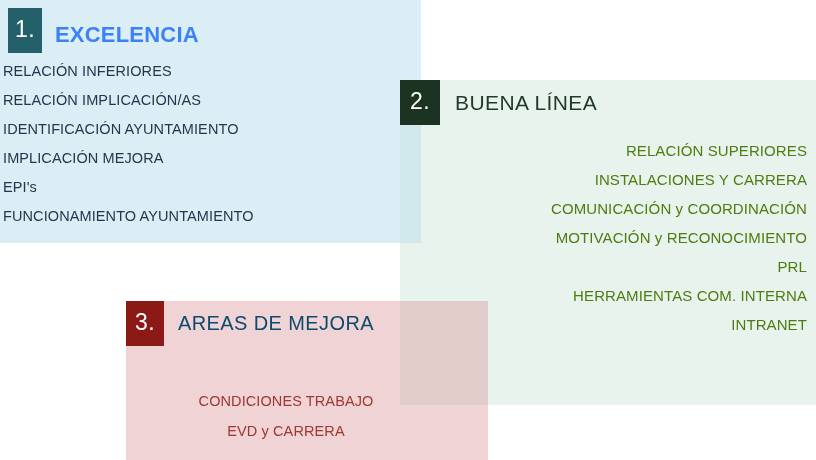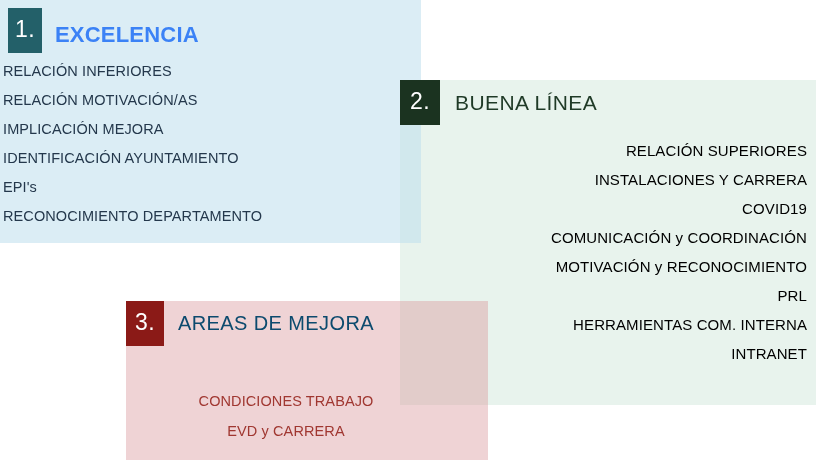--- a/index.html
+++ b/index.html
@@ -131,21 +131,21 @@
     letter-spacing: 0.1px;
   }
 
   #list-2 {
     right: 9px;
     top: 143px;
     text-align: right;
   }
   #list-2 li {
     font-size: 15px;
-    color: #000000;
+    color: #4d7c0f;
     margin-bottom: 14px;
     letter-spacing: 0.1px;
   }
 
   #list-3 {
     left: 126px;
     width: 320px;
     top: 394px;
     text-align: center;
   }
@@ -164,35 +164,34 @@
   <div class="panel" id="panel-excelencia"></div>
   <div class="panel" id="panel-buena-linea"></div>
   <div class="panel" id="panel-areas-mejora"></div>
 
   <div class="badge" id="badge-1">1.</div>
 
   <div class="title" id="title-1">EXCELENCIA</div>
 
   <ul class="item-list" id="list-1">
     <li>RELACIÓN INFERIORES</li>
-    <li>RELACIÓN MOTIVACIÓN/AS</li>
+    <li>RELACIÓN IMPLICACIÓN/AS</li>
+    <li>IDENTIFICACIÓN AYUNTAMIENTO</li>
     <li>IMPLICACIÓN MEJORA</li>
-    <li>IDENTIFICACIÓN AYUNTAMIENTO</li>
     <li>EPI's</li>
-    <li>RECONOCIMIENTO DEPARTAMENTO</li>
+    <li>FUNCIONAMIENTO AYUNTAMIENTO</li>
   </ul>
 
   <div class="badge" id="badge-2">2.</div>
 
   <div class="title" id="title-2">BUENA LÍNEA</div>
 
   <ul class="item-list" id="list-2">
     <li>RELACIÓN SUPERIORES</li>
     <li>INSTALACIONES Y CARRERA</li>
-    <li>COVID19</li>
     <li>COMUNICACIÓN y COORDINACIÓN</li>
     <li>MOTIVACIÓN y RECONOCIMIENTO</li>
     <li>PRL</li>
     <li>HERRAMIENTAS COM. INTERNA</li>
     <li>INTRANET</li>
   </ul>
 
   <div class="badge" id="badge-3">3.</div>
 
   <div class="title" id="title-3">AREAS DE MEJORA</div>

